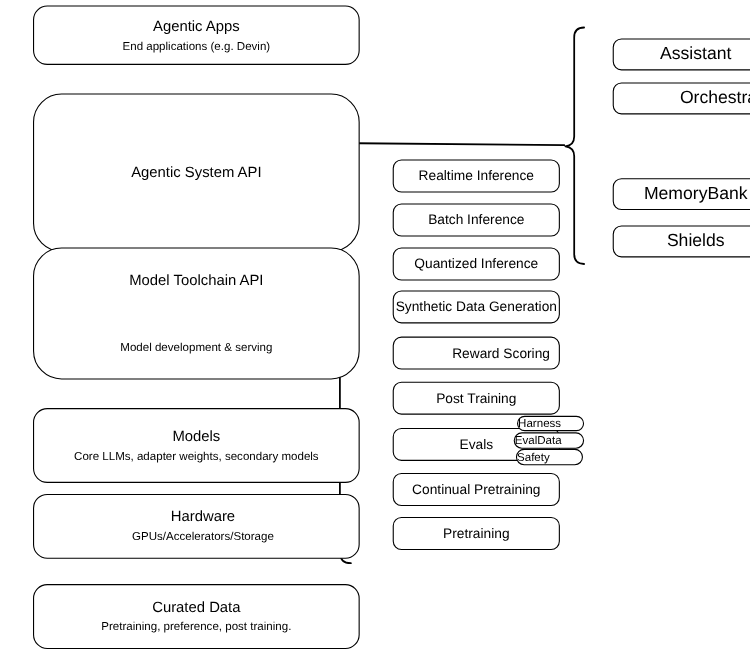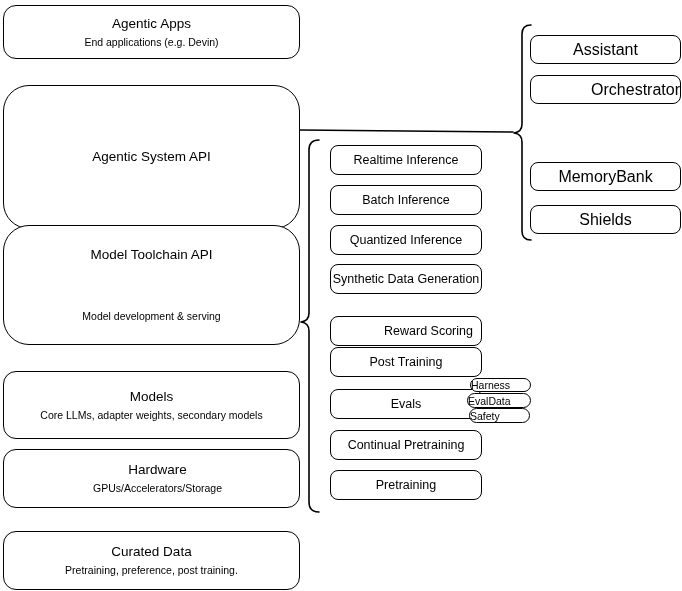--- a/index.html
+++ b/index.html
@@ -18,37 +18,38 @@
     position:absolute;
     box-sizing:border-box;
     background:#ffffff;
     border:1.6px solid #000;
     display:flex;
     flex-direction:column;
     align-items:center;
     justify-content:center;
     text-align:center;
     z-index:2;
+    margin-left:27px;
   }
   .node .t{font-size:13.5px;line-height:1.2;}
   .node .s{font-size:10.5px;line-height:1.2;margin-top:4px;}
 
   
   .lbox{left:3px;width:297px;border-radius:13px;}
   #lb0{top:5px;height:54px;}
   #lb1{top:85px;height:144px;border-radius:26px;}
   #lb2{top:225px;height:120px;border-radius:26px;gap:43px;}
   #lb3{top:371px;height:68px;}
   #lb4{top:449px;height:59px;padding-left:12px;}
   #lb5{top:531px;height:59px;}
 
   
   .mbox{left:330px;width:152px;height:30px;border-radius:8px;font-size:12.5px;}
   #mb0{top:145px;} #mb1{top:185px;} #mb2{top:225px;} #mb3{top:264px;}
-  #mb4{top:316px;padding-left:45px;} #mb5{top:347px;} #mb6{top:389px;} #mb7{top:430px;} #mb8{top:470px;}
+  #mb4{top:306px;padding-left:45px;} #mb5{top:347px;} #mb6{top:389px;} #mb7{top:430px;} #mb8{top:470px;}
 
   
   .rbox{left:530px;width:151px;height:29px;border-radius:8px;font-size:16px;}
   #rb0{top:35px;} #rb1{top:75px;align-items:flex-end;} #rb2{top:118px;} #rb3{top:162px;} #rb4{top:205px;}
 
   
   .pill{
     position:absolute;
     box-sizing:border-box;
     background:#ffffff;

